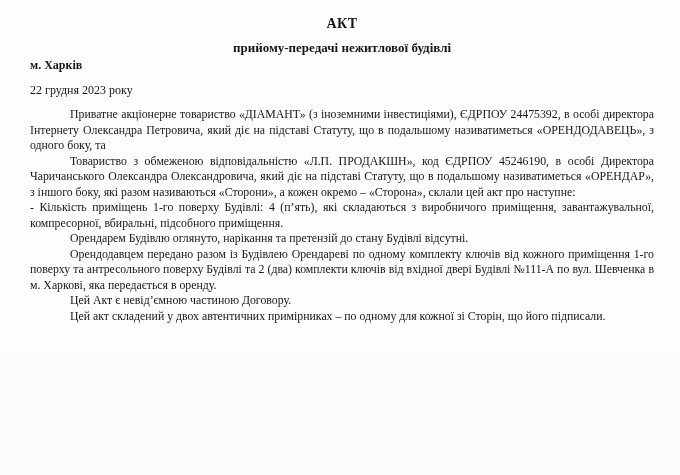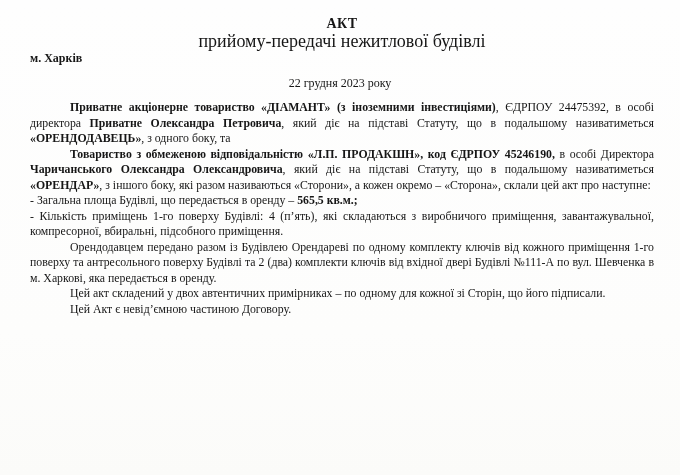--- a/index.html
+++ b/index.html
@@ -19,73 +19,73 @@
   }
   .doc-title {
     text-align: center;
     font-size: 14px;
     font-weight: 700;
     line-height: 17px;
     letter-spacing: 0.5px;
   }
   .doc-subtitle {
     text-align: center;
-    font-size: 18px;
-    font-weight: 400;
+    font-size: 13px;
+    font-weight: 700;
     line-height: 16px;
-    margin-top: 1px;
+    margin-top: 8px;
   }
   .city-line {
     font-size: 12px;
     line-height: 15px;
     margin-top: 2px;
     font-weight: bold;
   }
   .date-line {
     font-size: 12px;
     line-height: 15px;
-    text-align: center;
+    text-align: left;
     margin-top: 10px;
     margin-bottom: 9px;
     padding-right: 4px;
   }
   .body-text p {
     font-size: 11.8px;
     line-height: 15.5px;
     text-align: justify;
   }
   .para { text-indent: 40px; }
   .bullet { text-indent: 0; }
-  .bold { font-weight: 700; }
+  .bold { font-weight: 400; }
 </style>
 </head>
 <body>
 
 <div class="page">
 
   <div class="doc-title">АКТ</div>
   <div class="doc-subtitle">прийому-передачі нежитлової будівлі</div>
   <div class="city-line">м. Харків</div>
   <div class="date-line">22 грудня 2023 року</div>
 
   <div class="body-text">
 
-    <p class="para"><span class="bold">Приватне акціонерне товариство «ДІАМАНТ» (з іноземними інвестиціями)</span><span>, ЄДРПОУ 24475392, в особі директора </span><span class="bold">Приватне Олександра Петровича</span><span>, який діє на підставі Статуту, що в подальшому називатиметься </span><span class="bold">«ОРЕНДОДАВЕЦЬ»</span><span>, з одного боку, та</span></p>
+    <p class="para"><span class="bold">Приватне акціонерне товариство «ДІАМАНТ» (з іноземними інвестиціями)</span><span>, ЄДРПОУ 24475392, в особі директора </span><span class="bold">Інтернету Олександра Петровича</span><span>, який діє на підставі Статуту, що в подальшому називатиметься </span><span class="bold">«ОРЕНДОДАВЕЦЬ»</span><span>, з одного боку, та</span></p>
 
     <p class="para"><span class="bold">Товариство з обмеженою відповідальністю «Л.П. ПРОДАКШН», код ЄДРПОУ 45246190,</span><span> в особі Директора </span><span class="bold">Чаричанського Олександра Олександровича</span><span>, який діє на підставі Статуту, що в подальшому називатиметься </span><span class="bold">«ОРЕНДАР»</span><span>, з іншого боку, які разом називаються «Сторони», а кожен окремо – «Сторона», склали цей акт про наступне:</span></p>
 
 
-    <p class="bullet"><span>- Загальна площа Будівлі, що передається в оренду – </span><span class="bold">565,5 кв.м.;</span></p>
 
 
     <p class="bullet">- Кількість приміщень 1-го поверху Будівлі: 4 (п’ять), які складаються з виробничого приміщення, завантажувальної, компресорної, вбиральні, підсобного приміщення.</p>
 
 
 
+    <p class="para">Орендарем Будівлю оглянуто, нарікання та претензій до стану Будівлі відсутні.</p>
 
     <p class="para">Орендодавцем передано разом із Будівлею Орендареві по одному комплекту ключів від кожного приміщення 1-го поверху та антресольного поверху Будівлі та 2 (два) комплекти ключів від вхідної двері Будівлі №111-А по вул. Шевченка в м. Харкові, яка передається в оренду.</p>
 
+    <p class="para">Цей Акт є невід’ємною частиною Договору.</p>
+
     <p class="para">Цей акт складений у двох автентичних примірниках – по одному для кожної зі Сторін, що його підписали.</p>
-
-    <p class="para">Цей Акт є невід’ємною частиною Договору.</p>
 
   </div>
 </div>
 
 </body></html>

